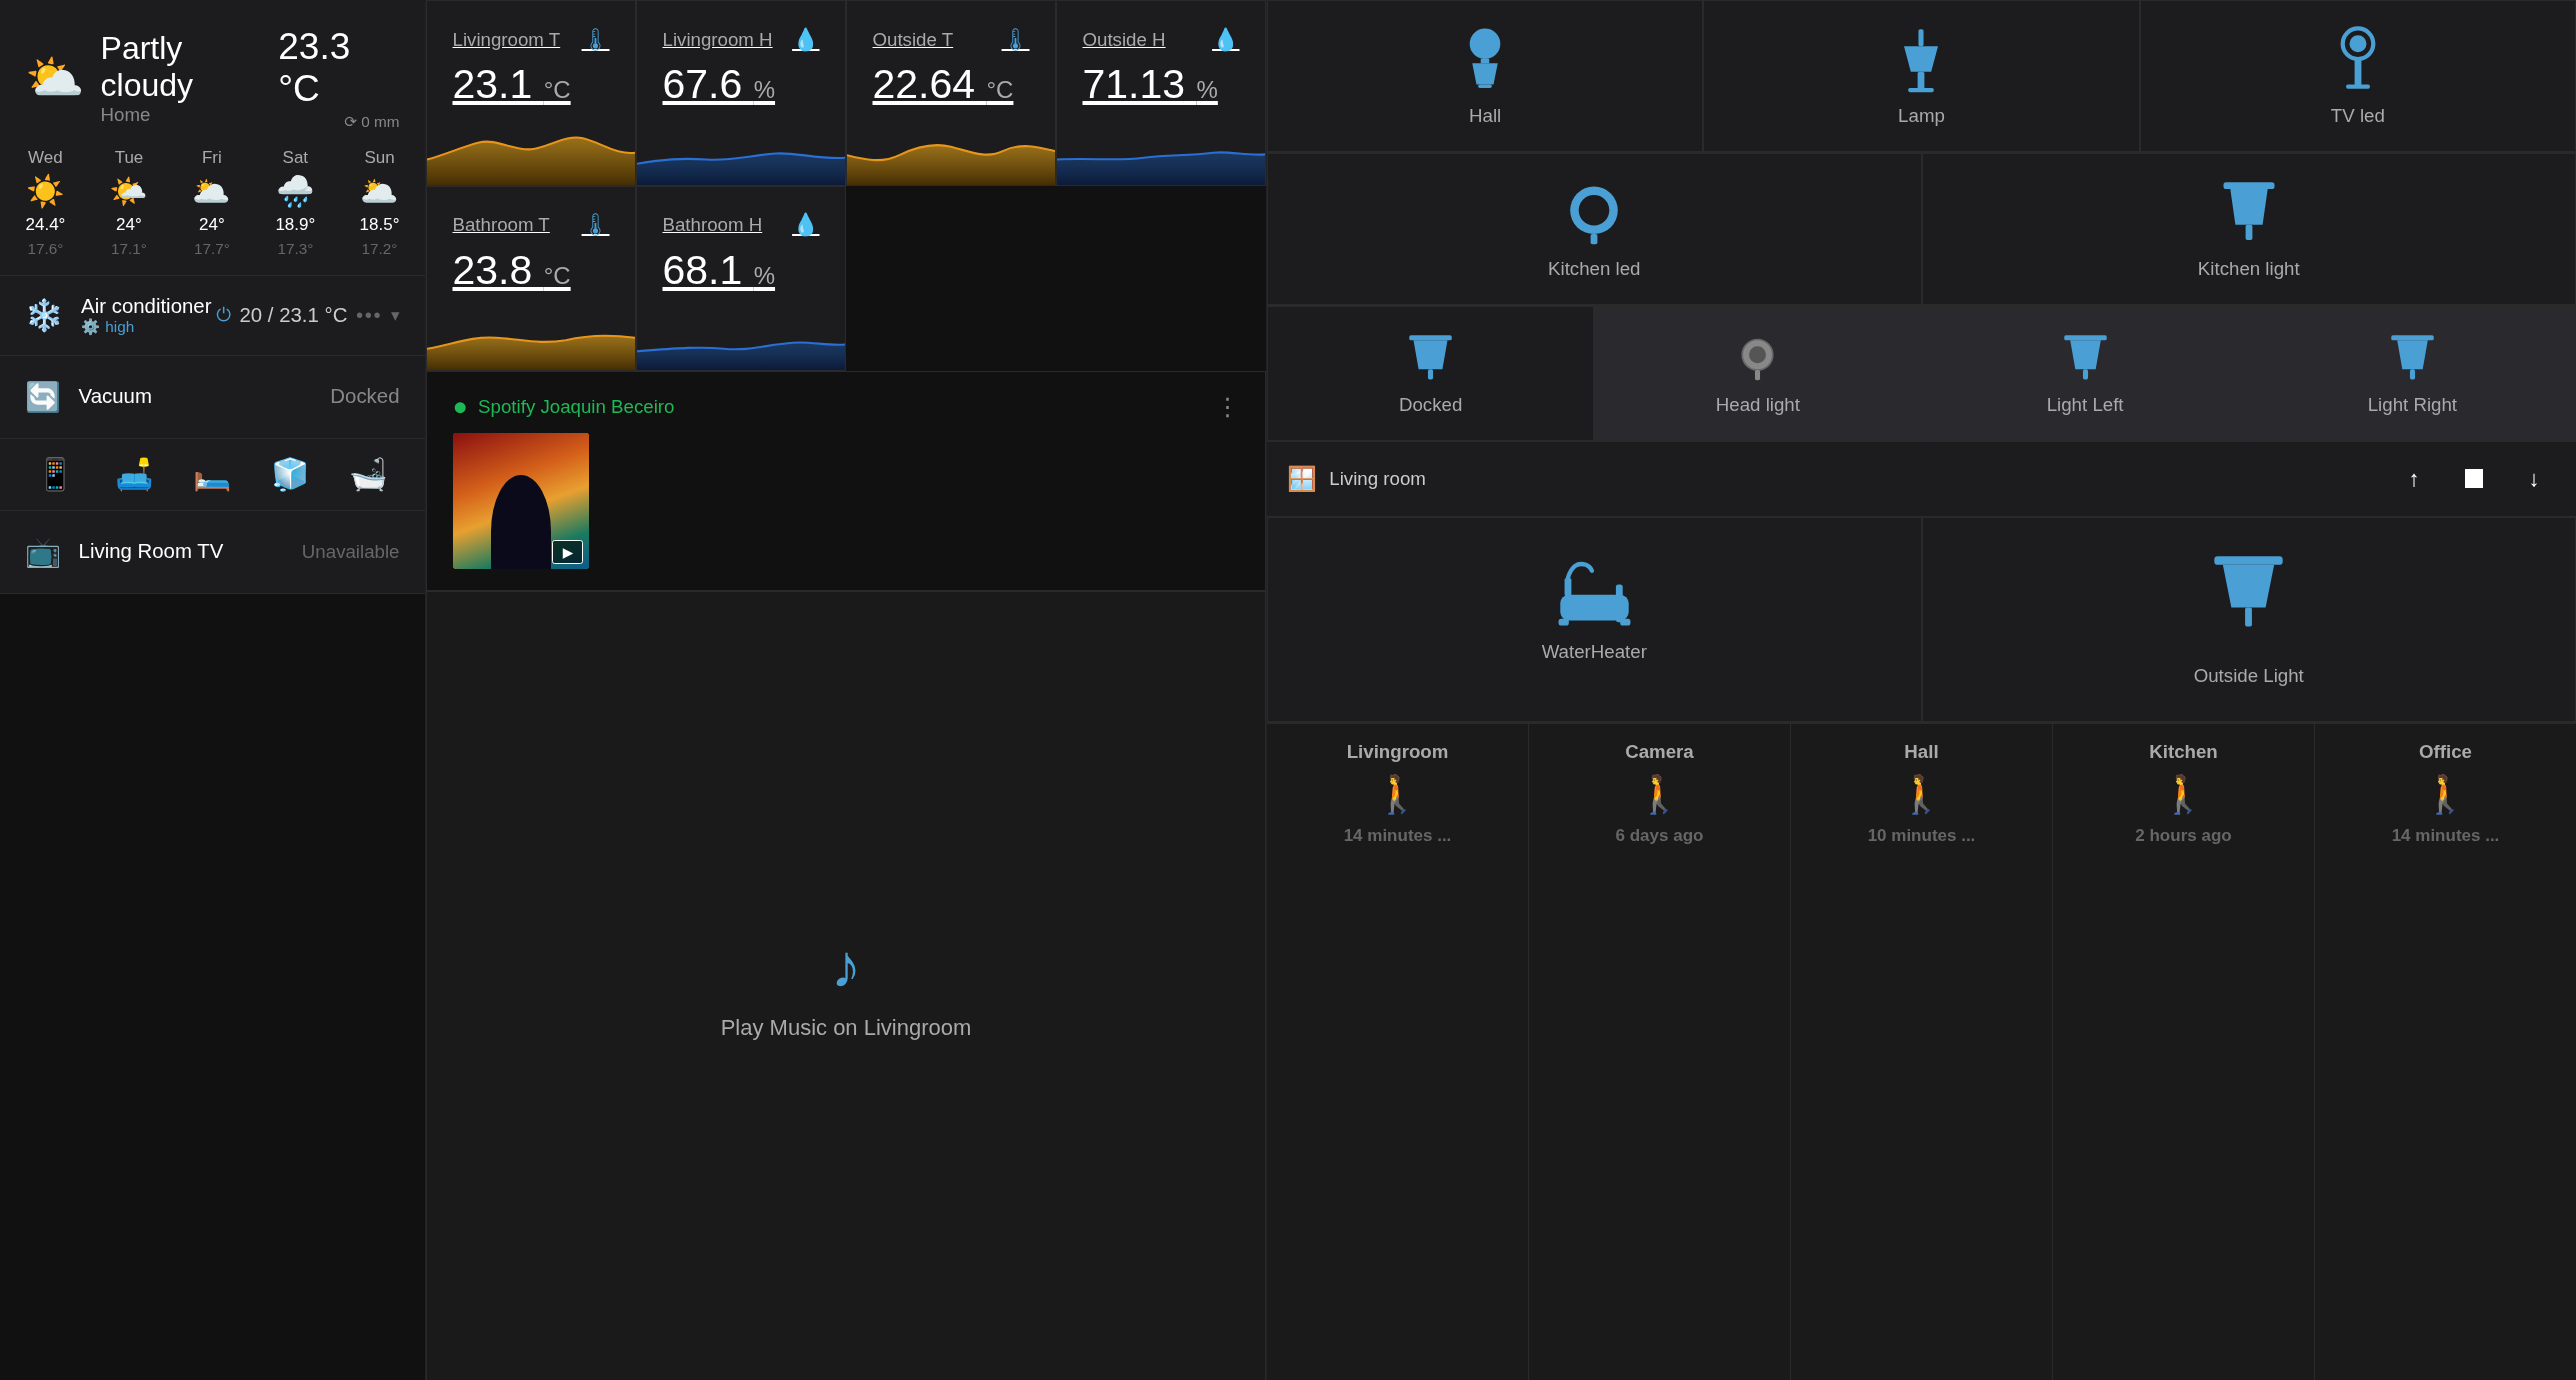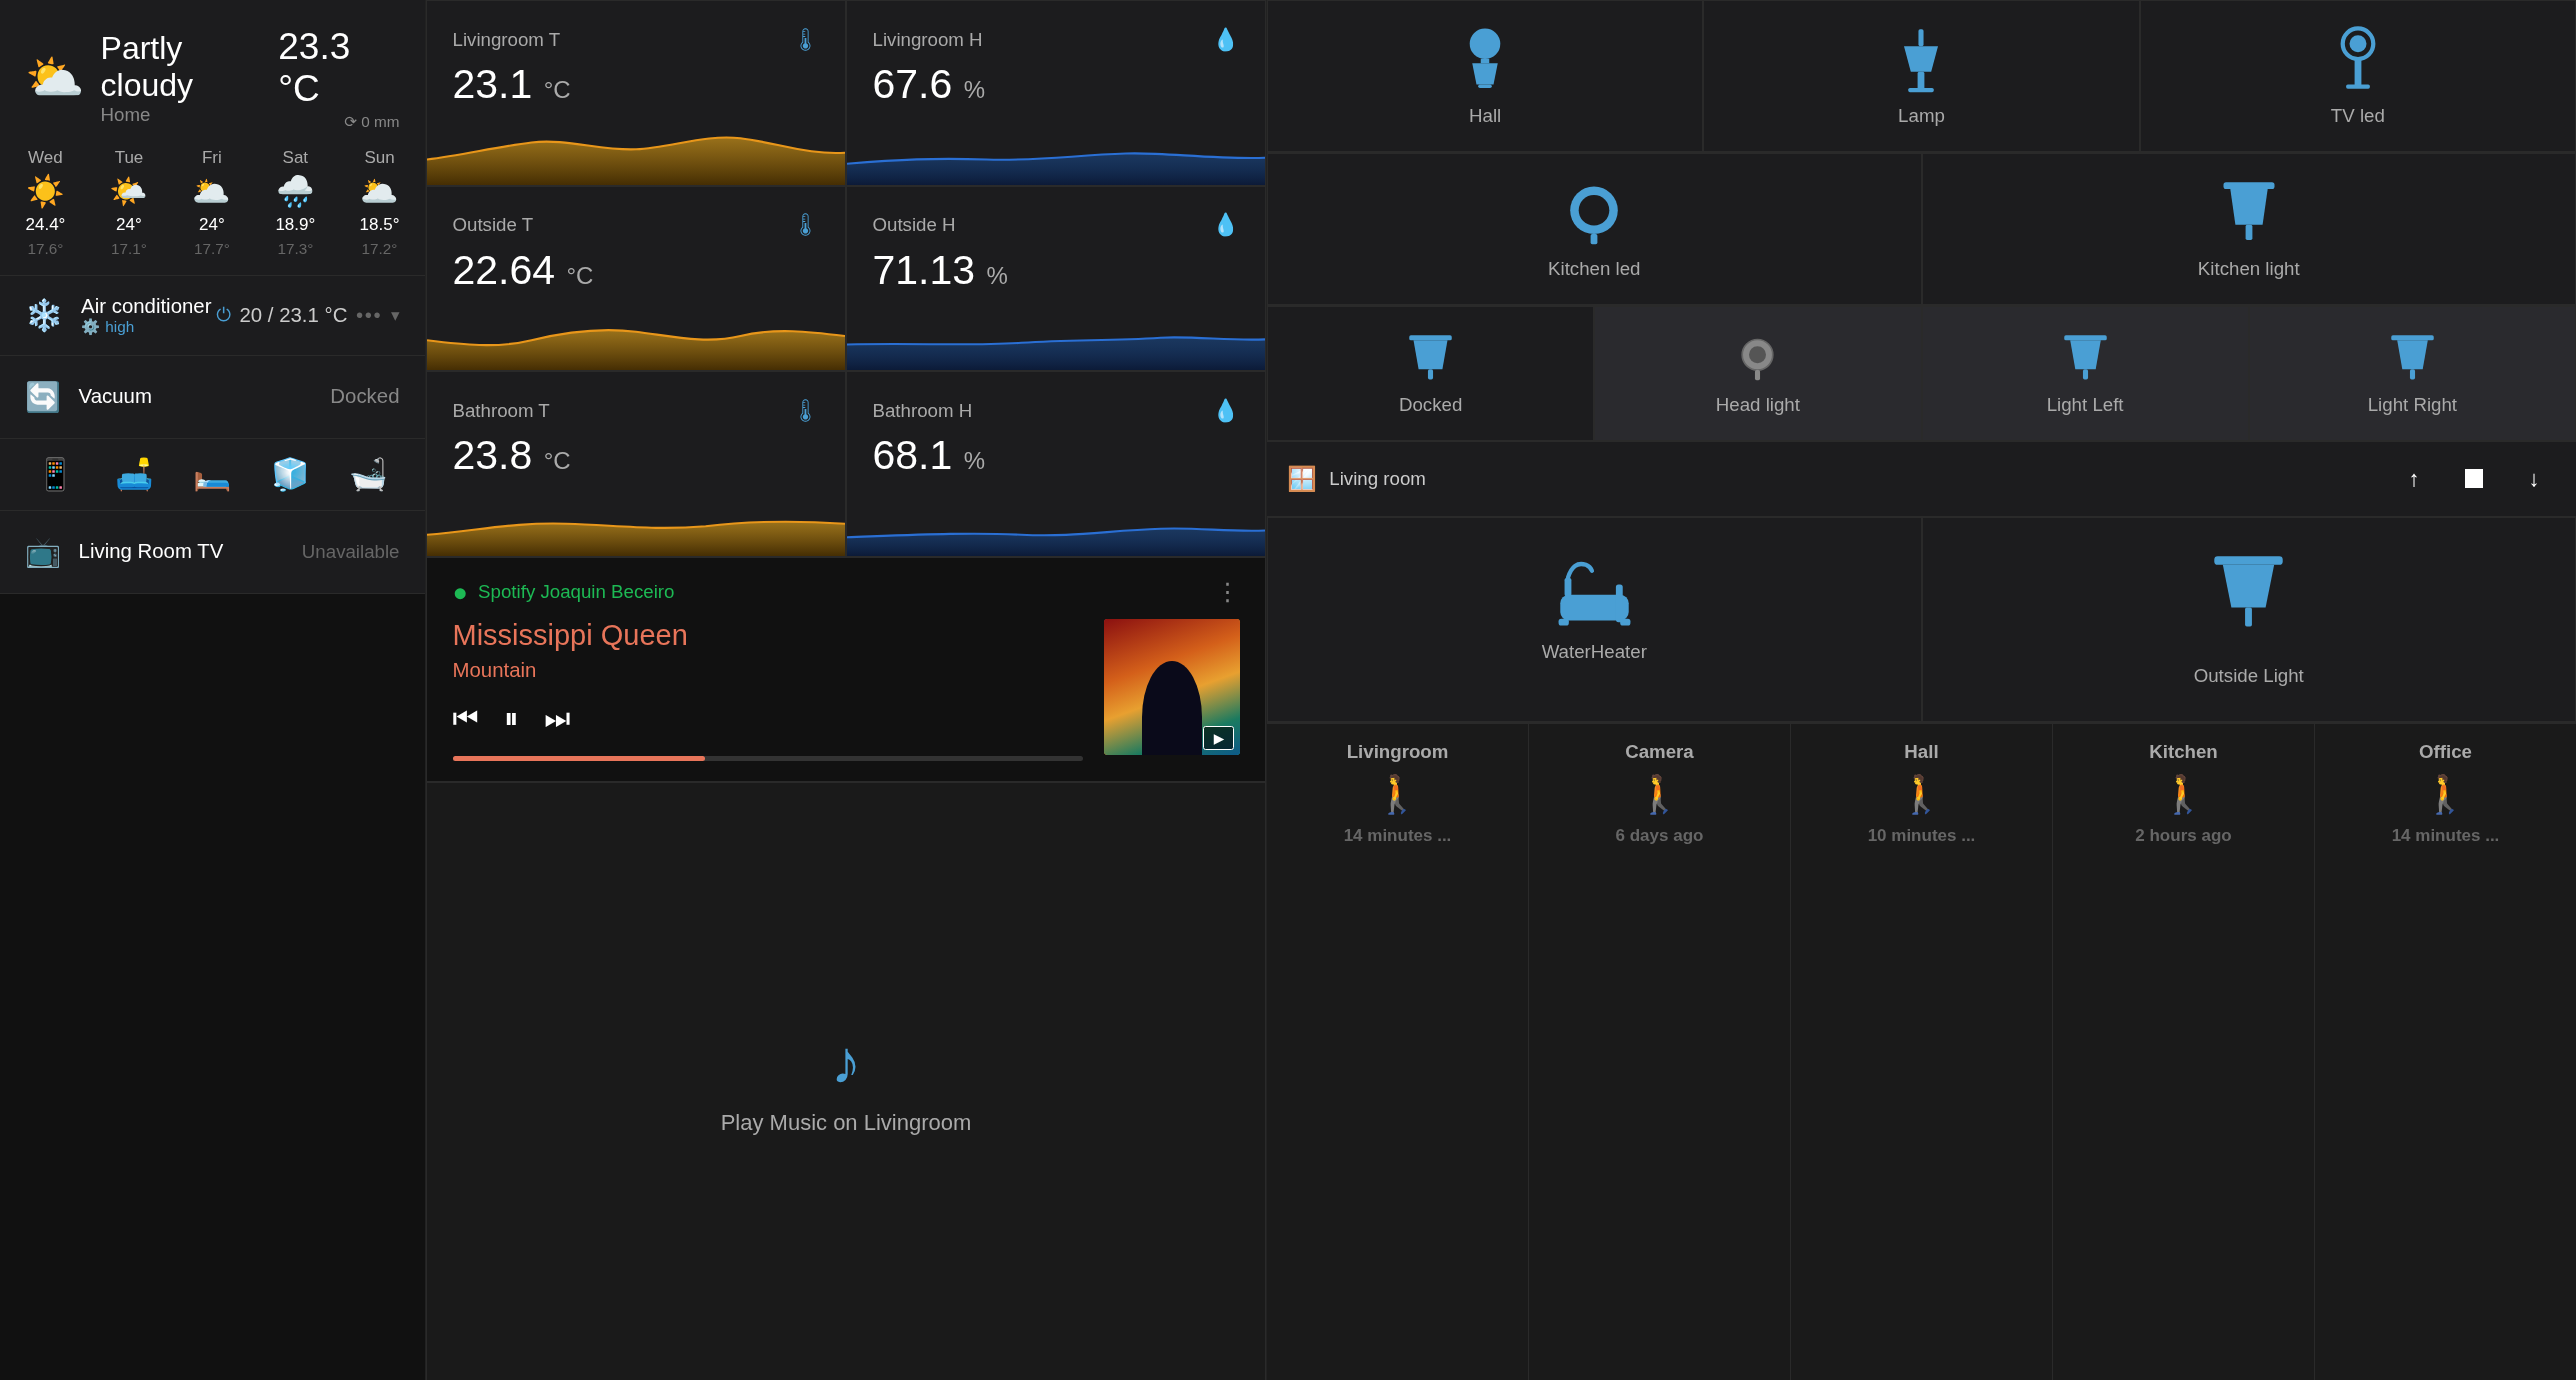--- a/index.html
+++ b/index.html
@@ -163,23 +163,24 @@
     .middle-panel {
       width: 842px;
       display: flex;
       flex-direction: column;
       background: #111;
       border-left: 0.9px solid #222;
       border-right: 0.9px solid #222;
     }
     .sensor-grid {
       display: grid;
-      grid-template-columns: 1fr 1fr;
+      grid-template-columns: 1fr 1fr 1fr 1fr;
       grid-template-rows: repeat(3, auto);
       flex: 0 0 auto;
+      text-decoration: underline;
     }
     .sensor-card {
       background: #1c1c1e;
       border: 0.9px solid #2a2a2a;
       padding: 25.5px 25.5px 0 25.5px;
       position: relative;
       overflow: hidden;
     }
     .sensor-header {
       display: flex;
@@ -572,32 +573,20 @@
 
   <div class="music-card">
     <div class="music-header">
       <div class="spotify-row">
         <span class="spotify-icon">●</span>
         <span class="spotify-label">Spotify  Joaquin Beceiro</span>
       </div>
       <span class="music-dots">⋮</span>
     </div>
     <div class="music-body">
-      <div class="music-info">
-        <div class="music-song">Mississippi Queen</div>
-        <div class="music-artist">Mountain</div>
-        <div class="music-controls">
-          <button class="ctrl-btn">⏮</button>
-          <button class="ctrl-btn">⏸</button>
-          <button class="ctrl-btn">⏭</button>
-        </div>
-        <div class="progress-bar">
-          <div class="progress-fill" style="width: 40%;"></div>
-        </div>
-      </div>
       <div class="album-art">
         <div style="width:100%;height:100%;background:linear-gradient(160deg, #8B1010 0%, #D4601A 35%, #E8A030 55%, #1a7a60 80%, #0d5a8a 100%);display:flex;align-items:flex-end;justify-content:center;padding-bottom:0;overflow:hidden;">
           <div style="width:60px;height:94px;background:#0a0a1a;border-radius:50% 50% 0 0 / 60% 60% 0 0;margin-bottom:0;"></div>
         </div>
         <div class="album-art-overlay">▶</div>
       </div>
     </div>
   </div>
 
   <div class="play-music-card">

